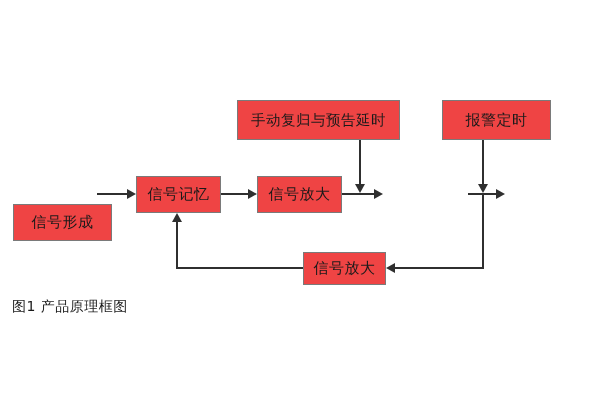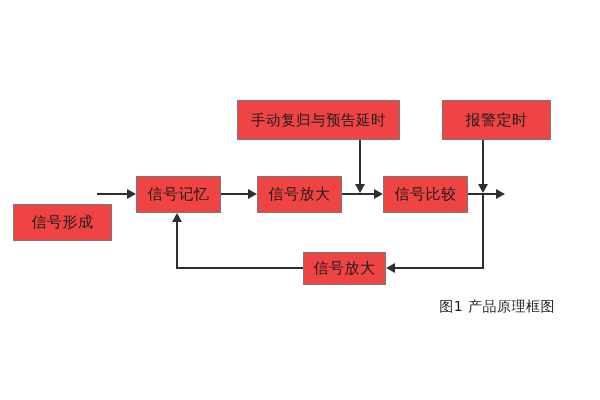--- a/index.html
+++ b/index.html
@@ -58,24 +58,24 @@
     border-right: 5px solid transparent;
     border-top: 9px solid #2f2f2f;
   }
   .arrow.up {
     border-left: 5px solid transparent;
     border-right: 5px solid transparent;
     border-bottom: 9px solid #2f2f2f;
   }
   #caption {
     position: absolute;
-    left: 3px;
+    left: 12px;
     top: 298px;
     width: 552px;
-    text-align: right;
+    text-align: left;
     font-size: 14px;
     color: #1a1a1a;
     letter-spacing: 0.5px;
     z-index: 3;
   }
 </style>
 </head>
 <body>
 
 <div id="canvas">
@@ -112,23 +112,20 @@
   </div>
 
   <div class="node" style="left:136px; top:176px; width:85px; height:37px;">
     <span>信号记忆</span>
   </div>
 
   <div class="node" style="left:257px; top:176px; width:85px; height:37px;">
     <span>信号放大</span>
   </div>
 
-  <div class="node" style="left:383px; top:176px; width:85px; height:37px;">
-    <span>信号比较</span>
-  </div>
 
 
   <div class="node wide" style="left:237px; top:100px; width:163px; height:40px;">
     <span>手动复归与预告延时</span>
   </div>
 
   <div class="node" style="left:442px; top:100px; width:109px; height:40px;">
     <span>报警定时</span>
   </div>
 

